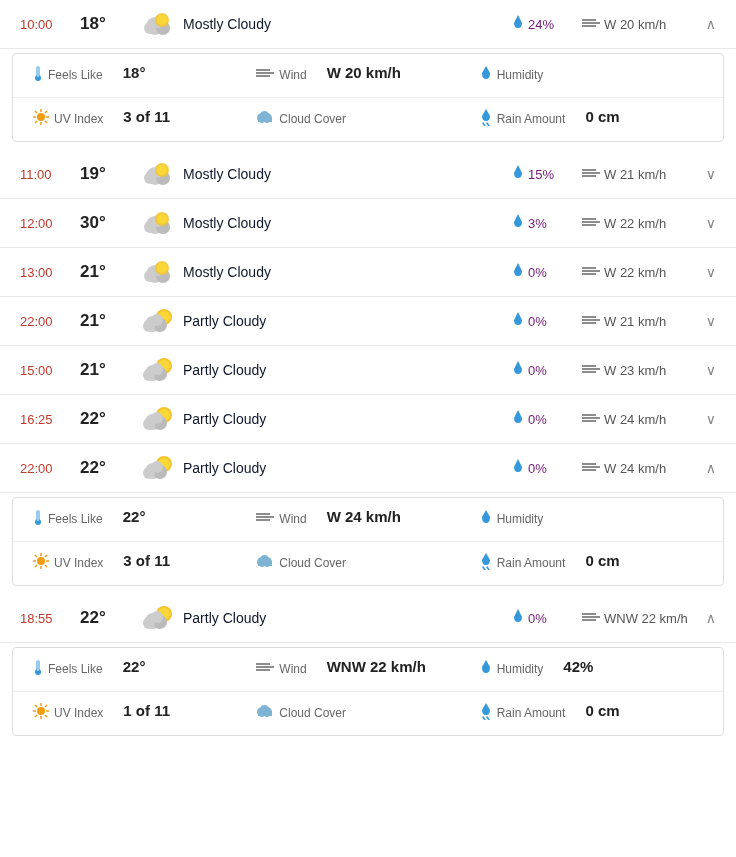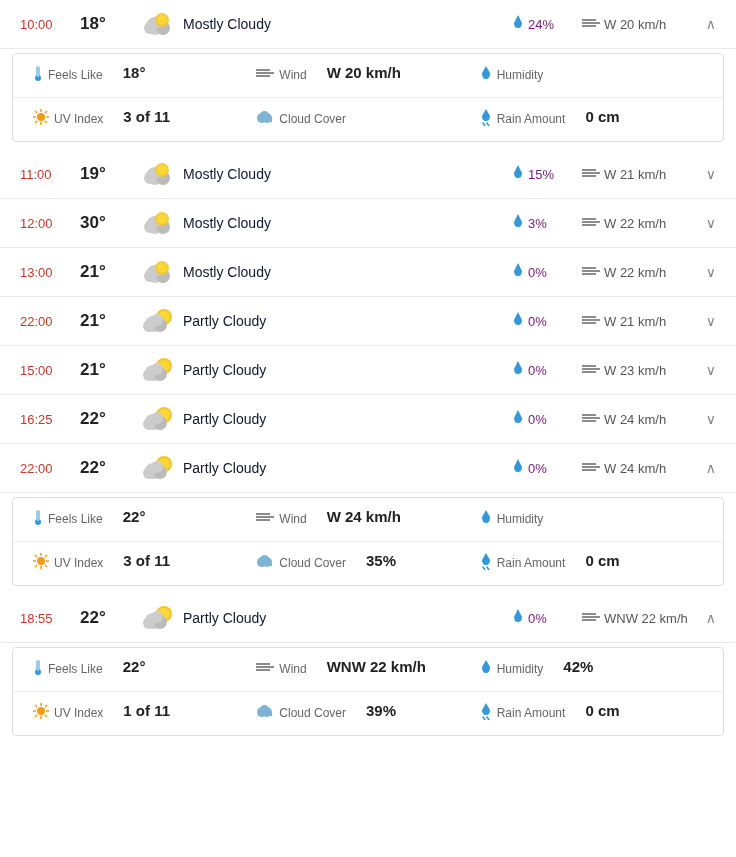--- a/index.html
+++ b/index.html
@@ -470,21 +470,20 @@
       <div class="detail-item">
         <div class="detail-label">
           <span><svg width="18" height="12" viewBox="0 0 18 12">
     <circle cx="6" cy="7" r="5" fill="#7fb3d3"></circle>
     <circle cx="11" cy="7" r="5" fill="#7fb3d3"></circle>
     <circle cx="8.5" cy="4" r="4" fill="#7fb3d3"></circle>
     <rect x="2" y="7" width="14" height="4" fill="#7fb3d3" rx="0"></rect>
   </svg></span>
           Cloud Cover
         </div>
-        <div class="detail-value">35%</div>
       </div>
       <div class="detail-item">
         <div class="detail-label">
           <span><svg width="12" height="18" viewBox="0 0 12 18">
     <path d="M6 1 L10 8 Q10 13 6 13 Q2 13 2 8 Z" fill="#3498db"></path>
     <line x1="3" y1="15" x2="5" y2="18" stroke="#3498db" stroke-width="1.5" stroke-linecap="round"></line>
     <line x1="7" y1="15" x2="9" y2="18" stroke="#3498db" stroke-width="1.5" stroke-linecap="round"></line>
   </svg></span>
           Rain Amount
         </div>
@@ -577,21 +576,20 @@
       <div class="detail-item">
         <div class="detail-label">
           <span><svg width="18" height="12" viewBox="0 0 18 12">
     <circle cx="6" cy="7" r="5" fill="#7fb3d3"></circle>
     <circle cx="11" cy="7" r="5" fill="#7fb3d3"></circle>
     <circle cx="8.5" cy="4" r="4" fill="#7fb3d3"></circle>
     <rect x="2" y="7" width="14" height="4" fill="#7fb3d3" rx="0"></rect>
   </svg></span>
           Cloud Cover
         </div>
-        <div class="detail-value">39%</div>
       </div>
       <div class="detail-item">
         <div class="detail-label">
           <span><svg width="12" height="18" viewBox="0 0 12 18">
     <path d="M6 1 L10 8 Q10 13 6 13 Q2 13 2 8 Z" fill="#3498db"></path>
     <line x1="3" y1="15" x2="5" y2="18" stroke="#3498db" stroke-width="1.5" stroke-linecap="round"></line>
     <line x1="7" y1="15" x2="9" y2="18" stroke="#3498db" stroke-width="1.5" stroke-linecap="round"></line>
   </svg></span>
           Rain Amount
         </div>

